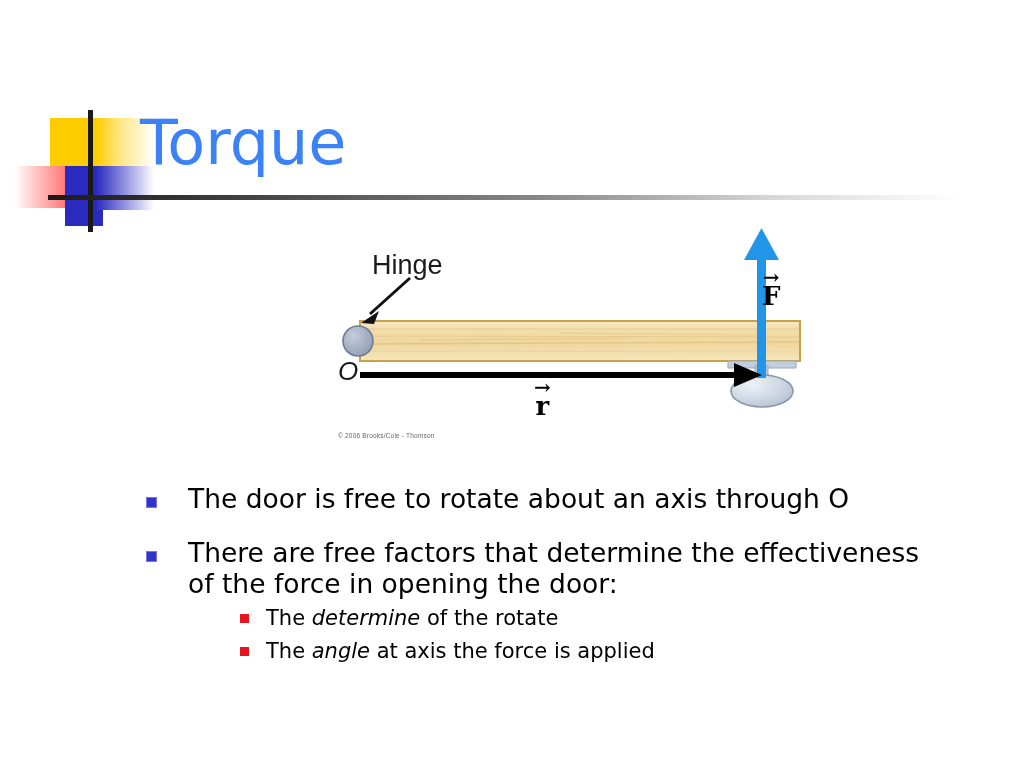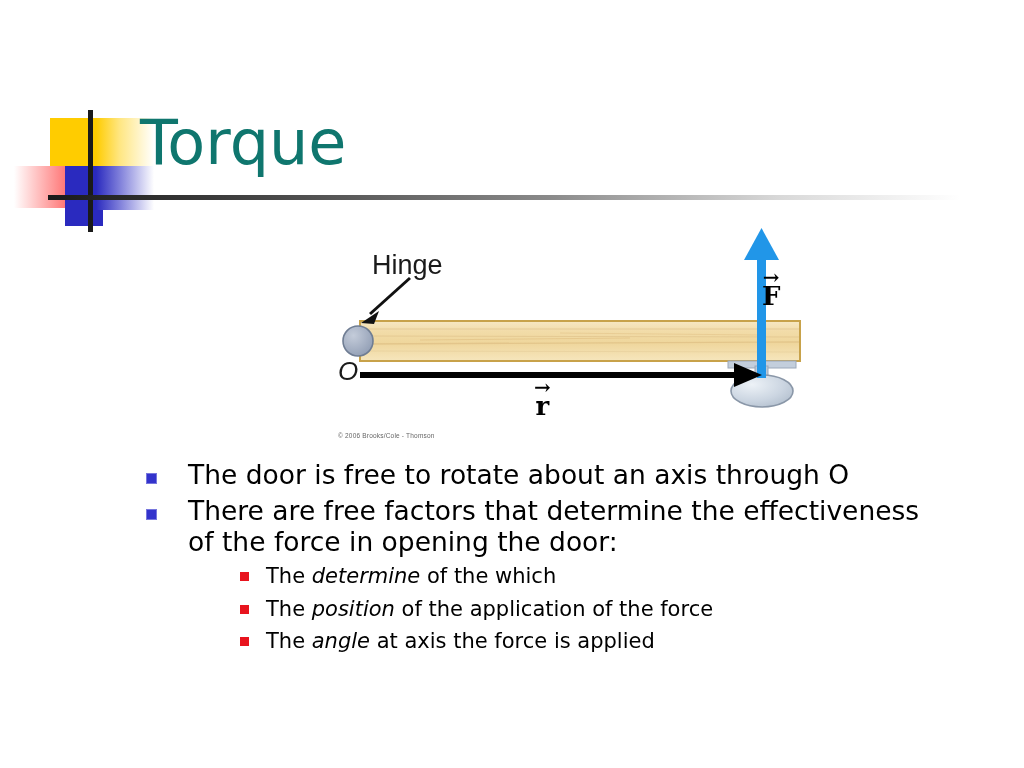--- a/index.html
+++ b/index.html
@@ -79,21 +79,21 @@
     height: 5px;
     background: linear-gradient(to right, #1a1a1a 0%, #3a3a3a 18%, #8a8a8a 55%, #d8d8d8 80%, #ffffff 100%);
   }
   #page-title {
     position: absolute;
     left: 140px;
     top: 112px;
     font-family: "DejaVu Sans", sans-serif;
     font-size: 62px;
     font-weight: 400;
-    color: #0f766e;
+    color: #3b82f6;
     letter-spacing: 0px;
     line-height: 1;
   }
 
   
   #figure {
     position: absolute;
     left: 330px;
     top: 228px;
     width: 490px;
@@ -154,20 +154,21 @@
   li.b1 {
     position: relative;
     padding-left: 48px;
     margin-left: 140px;
     margin-bottom: 6px;
     font-family: "DejaVu Sans", sans-serif;
     font-size: 26.5px;
     line-height: 1.15;
     color: #000000;
     max-width: 760px;
+    margin-top: 24px;
   }
   li.b1 > .mk {
     position: absolute;
     left: 6px;
     top: 13px;
     width: 11px;
     height: 11px;
     background: #3333CC;
     border: 1px solid #7777DD;
     box-sizing: border-box;
@@ -294,25 +295,21 @@
     <li class="b1">
       <span class="mk"></span>
       <span>The door is free to rotate about an axis through O</span>
     </li>
     <li class="b1">
       <span class="mk"></span>
       <span>There are free factors that determine the effectiveness of the force in opening the door:</span>
       <ul class="lvl2">
         <li class="b2">
           <span class="mk"></span>
-          <span>The </span><span class="em">determine</span><span> of the which</span>
-        </li>
-        <li class="b2">
-          <span class="mk"></span>
-          <span>The </span><span class="em">position</span><span> of the application of the force</span>
+          <span>The </span><span class="em">determine</span><span> of the rotate</span>
         </li>
         <li class="b2">
           <span class="mk"></span>
           <span>The </span><span class="em">angle</span><span> at axis the force is applied</span>
         </li>
       </ul>
     </li>
   </ul>
 </div>
 

